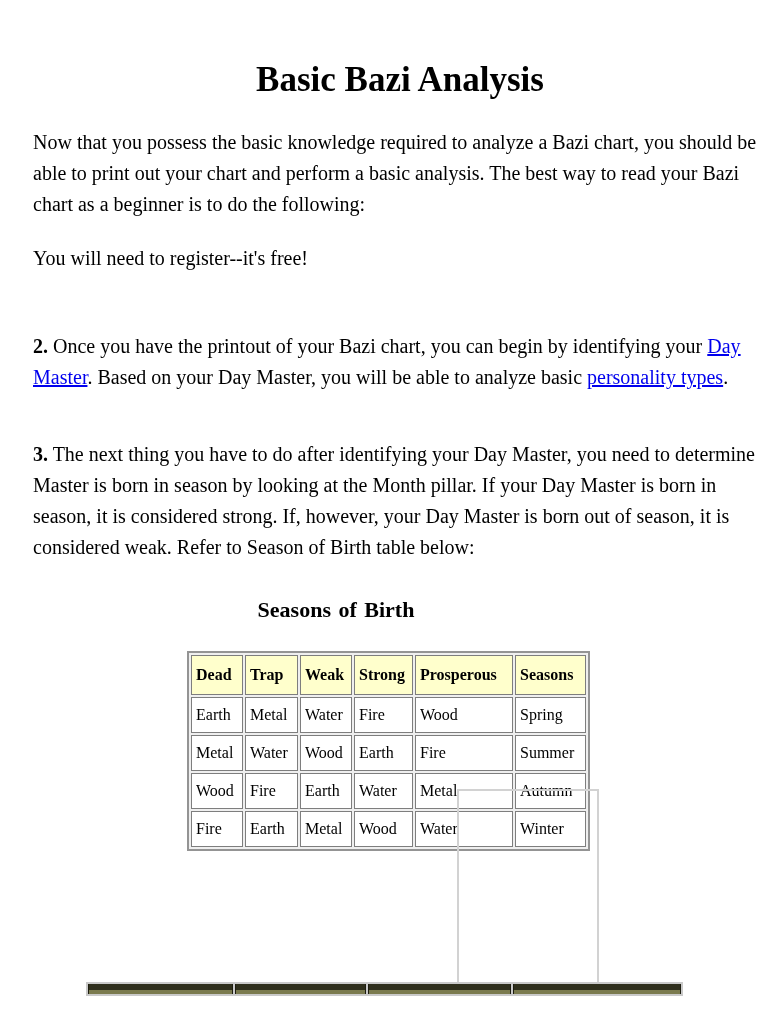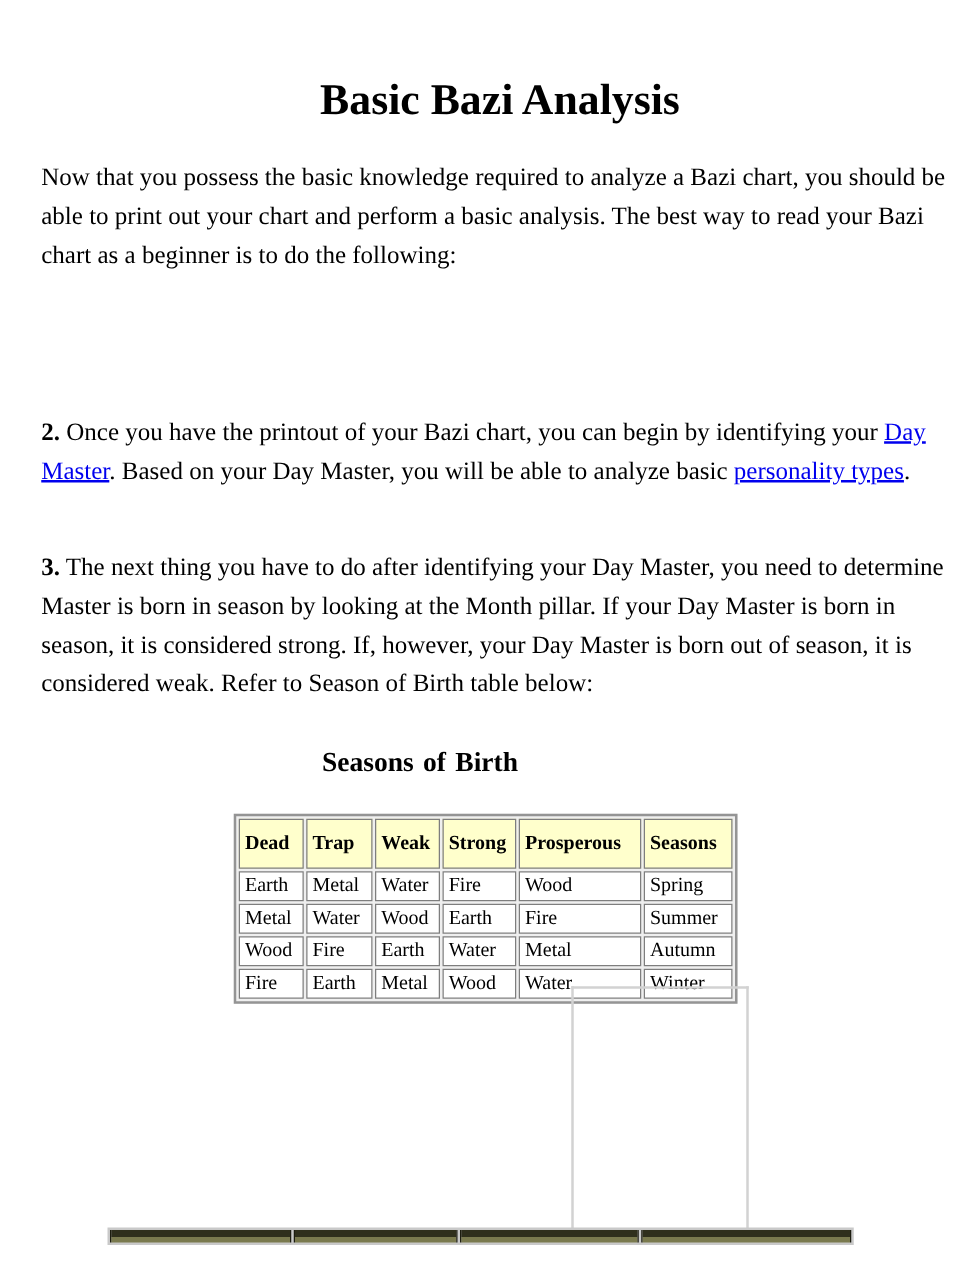--- a/index.html
+++ b/index.html
@@ -60,21 +60,21 @@
     overflow:hidden;
     box-sizing:border-box;
   }
   #seasons-table th{
     background:#FFFFCC;
     font-weight:bold;
     height:40px;
   }
   #seasons-table td{
     background:#ffffff;
-    height:24px;
+    height:36px;
   }
 
   
   #annotation-lines{
     top:789px;left:457px;
     width:142px;height:195px;
     border-top:2px solid #d2d2d2;
     border-left:2px solid #d2d2d2;
     border-right:2px solid #d2d2d2;
     box-sizing:border-box;
@@ -111,20 +111,21 @@
 <body>
 
 <h1 id="page-title" class="abs">Basic Bazi Analysis</h1>
 
 <div id="para-intro" class="abs para">
     <div class="line"><span>Now that you possess the basic knowledge required to analyze a Bazi chart, you should be</span></div>
     <div class="line"><span>able to print out your chart and perform a basic analysis. The best way to read your Bazi</span></div>
     <div class="line"><span>chart as a beginner is to do the following:</span></div>
   </div>
 <div id="para-step1" class="abs para">
+    <div class="line"><span>You will need to register--it's free!</span></div>
   </div>
 <div id="para-step2" class="abs para">
     <div class="line"><span class="bold">2.</span><span> Once you have the printout of your Bazi chart, you can begin by identifying your </span><a class="link">Day</a></div>
     <div class="line"><a class="link">Master</a><span>. Based on your Day Master, you will be able to analyze basic </span><a class="link">personality types</a><span>.</span></div>
   </div>
 <div id="para-step3" class="abs para">
     <div class="line"><span class="bold">3.</span><span> The next thing you have to do after identifying your Day Master, you need to determine</span></div>
     <div class="line"><span>Master is born in season by looking at the Month pillar. If your Day Master is born in</span></div>
     <div class="line"><span>season, it is considered strong. If, however, your Day Master is born out of season, it is</span></div>
     <div class="line"><span>considered weak. Refer to Season of Birth table below:</span></div>

